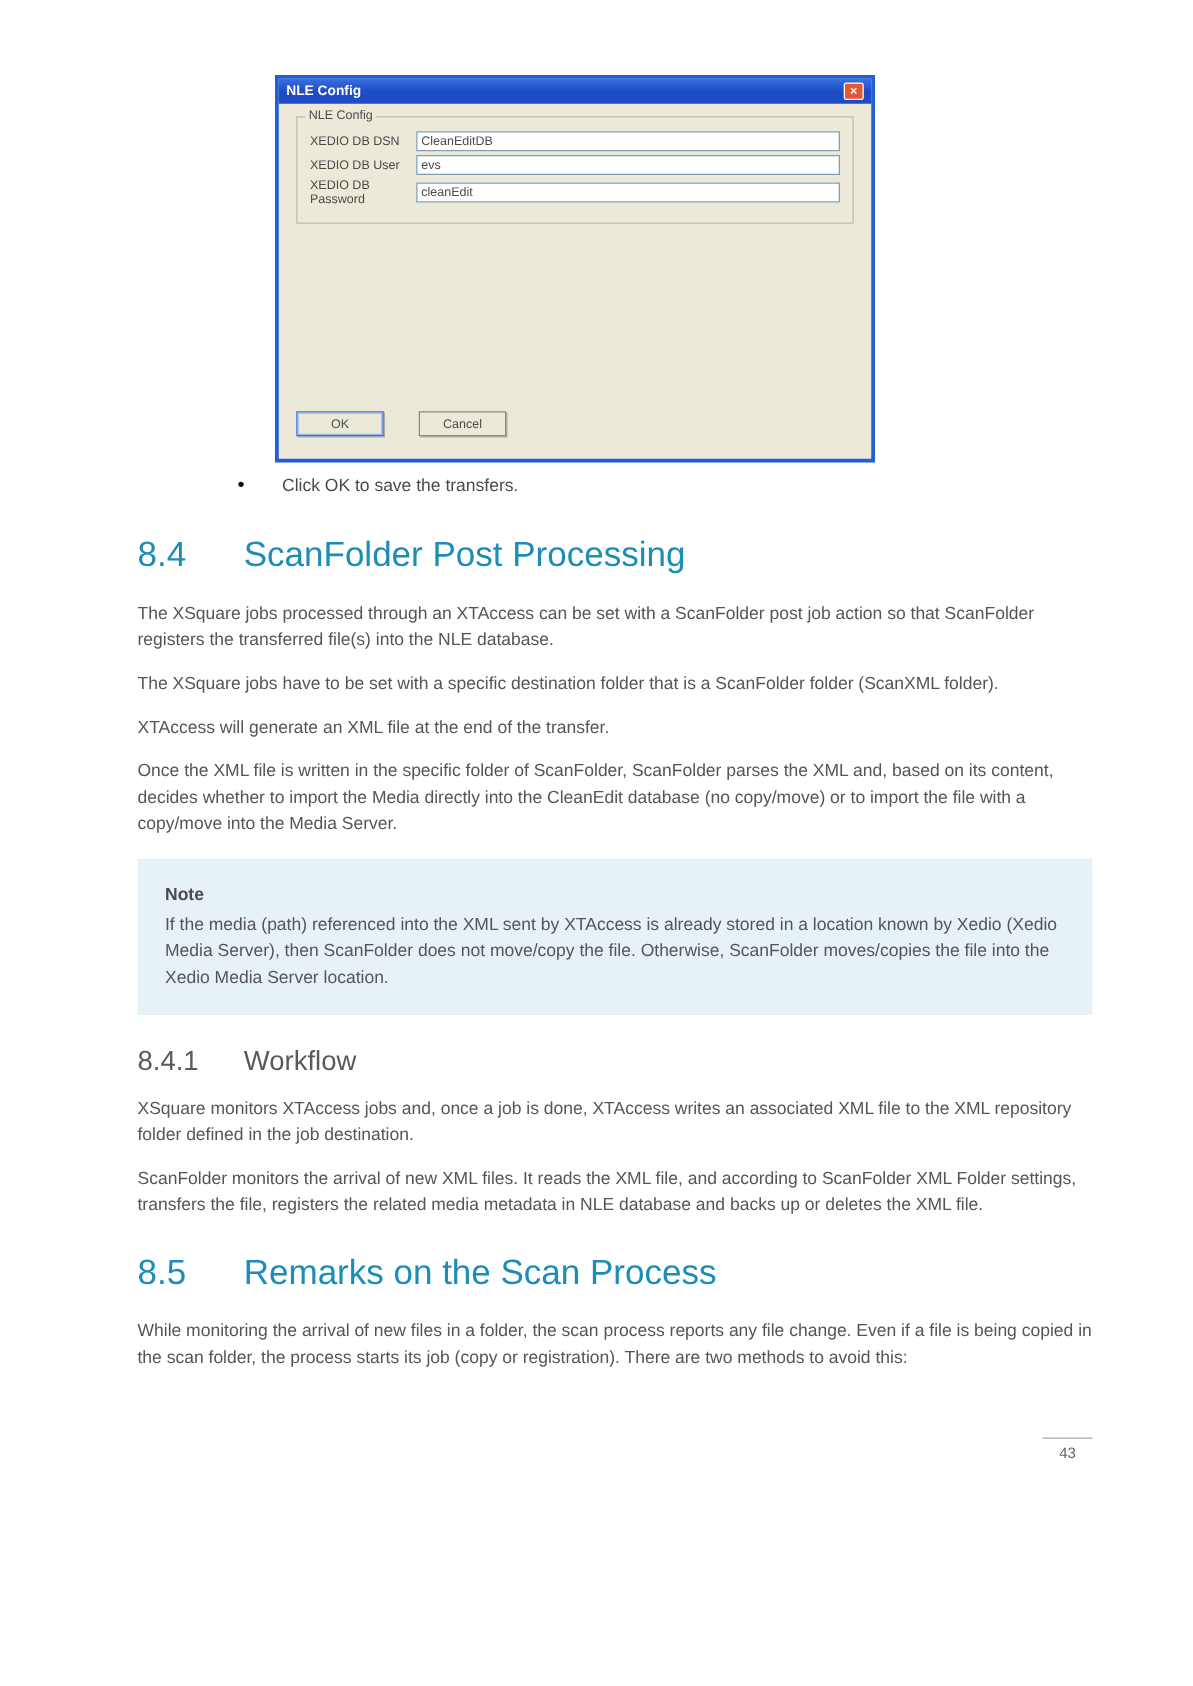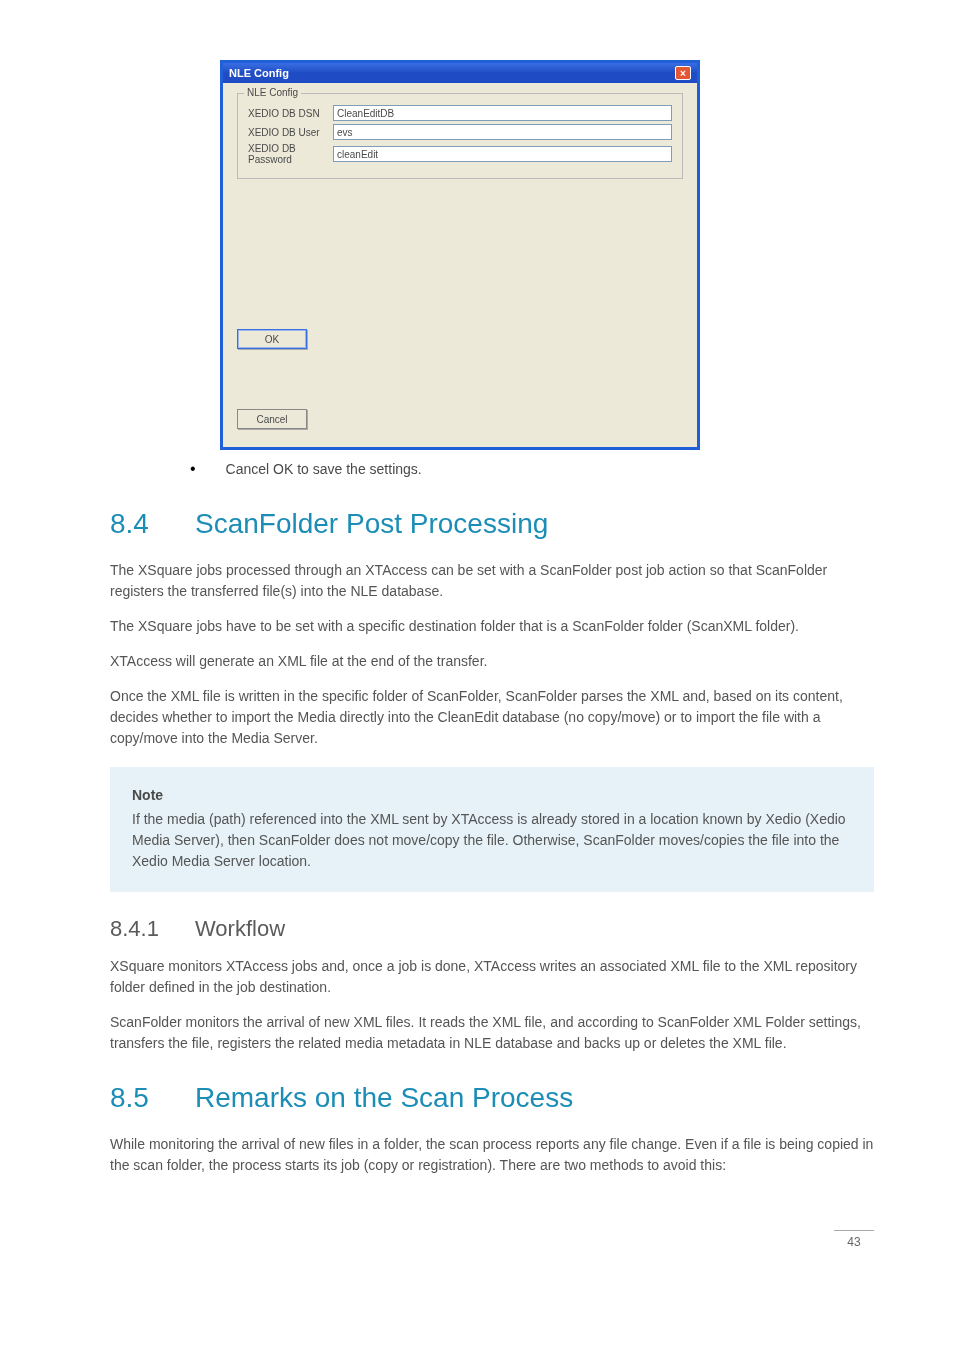--- a/index.html
+++ b/index.html
@@ -71,21 +71,21 @@
     position: absolute; top: -7px; left: 6px;
     background: #ece9d8; padding: 0 3px;
     font-size: 10px;
   }
   .form-row { display:flex; align-items:center; margin: 3px 0; }
   .form-row label { width: 85px; display:inline-block; font-size:10px; }
   .form-row .txt {
     flex: 1; height: 16px; border:1px solid #7f9db9; background:#fff;
     padding: 0 3px; font-size:10px; line-height:16px;
   }
-  .dlg-buttons { display:flex; justify-content:flex-end; gap:60px; margin-top:10px; padding-bottom:4px;flex-direction:column;}
+  .dlg-buttons { display:flex; justify-content:flex-start; gap:28px; margin-top:10px; padding-bottom:4px;}
   .dlg-btn {
     width:70px; height:20px; border:1px solid #888; background:#ece9d8;
     font-size:10px; display:flex;align-items:center;justify-content:center; cursor:pointer;
     box-shadow: 1px 1px 0 #aaa;
   }
   .dlg-btn.ok { border:1px solid #3a6ee3; box-shadow: 0 0 0 1px #9bb7ea inset, 1px 1px 0 #aaa; }
 
   ul.bullet { list-style:none; padding:0; margin:6px 0 30px 80px; }
   ul.bullet li::before { content:"•"; color:#000; font-size:16px; margin-right:30px; }
   ul.bullet li { margin:0; padding:0; }
@@ -128,21 +128,21 @@
       </div>
       <div class="dlg-buttons">
         <div class="dlg-btn ok">OK</div>
         <div class="dlg-btn">Cancel</div>
       </div>
     </div>
   </div>
 </div>
 
 <ul class="bullet">
-  <li><span>Cancel OK to save the settings.</span></li>
+  <li><span>Click OK to save the transfers.</span></li>
 </ul>
 
 <h2 class="section">
   <span class="num">8.4</span><span>ScanFolder Post Processing</span>
 </h2>
 <p class="body">The XSquare jobs processed through an XTAccess can be set with a ScanFolder post job action so that ScanFolder registers the transferred file(s) into the NLE database.</p>
 <p class="body">The XSquare jobs have to be set with a specific destination folder that is a ScanFolder folder (ScanXML folder).</p>
 <p class="body">XTAccess will generate an XML file at the end of the transfer.</p>
 <p class="body">Once the XML file is written in the specific folder of ScanFolder, ScanFolder parses the XML and, based on its content, decides whether to import the Media directly into the CleanEdit database (no copy/move) or to import the file with a copy/move into the Media Server.</p>
 

